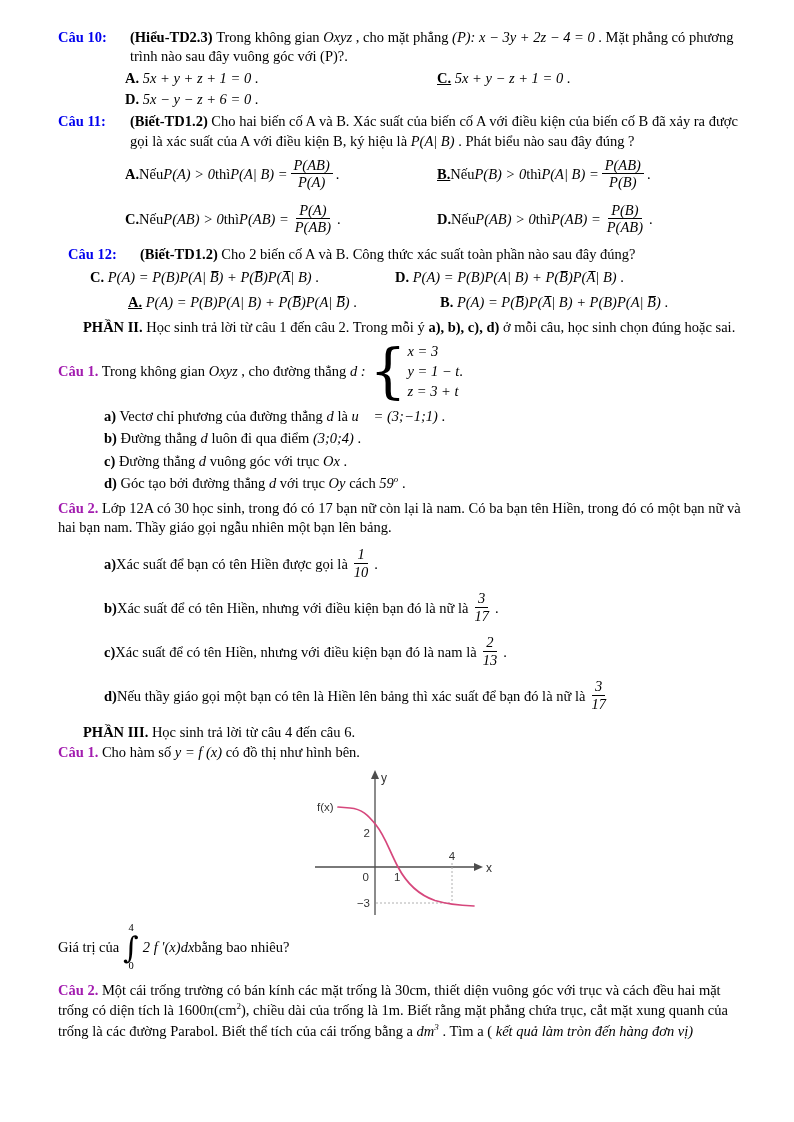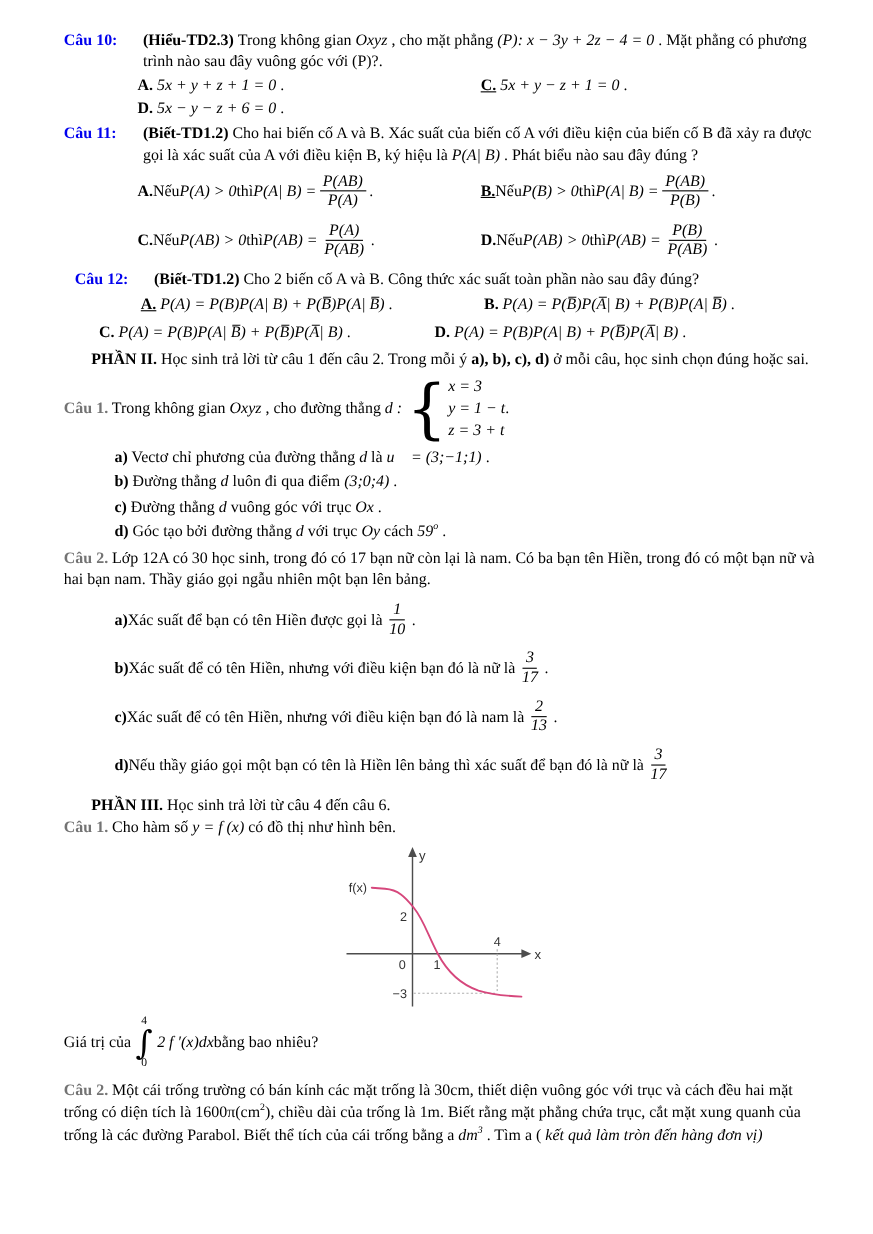--- a/index.html
+++ b/index.html
@@ -2,21 +2,21 @@
 <html><head>
 <meta charset="utf-8">
 <style>
   html,body{margin:0;padding:0;background:#ffffff;}
   body{width:794px;height:1122px;font-family:"Liberation Serif","DejaVu Serif",serif;
        font-size:14.5px;color:#000;overflow:hidden;}
   .page{padding:28px 44px 0 58px;box-sizing:border-box;width:794px;height:1122px;border-radius:29px;}
   .it{font-style:italic}
   .bd{font-weight:bold}
   .ul{text-decoration:underline}
-  .blue{color:#737373}
+  .blue{color:#a21caf}
   sup{font-size:0.62em;line-height:0;}
   p{margin:0;}
   
   .q{position:relative;padding-left:72px;line-height:1.33;margin-bottom:1px;}
   .q .qlabel{position:absolute;left:0;top:0;color:#0000ee;font-weight:bold;}
   
   .opts{display:grid;grid-template-columns:312px 1fr;padding-left:67px;line-height:1.48;}
   .opts .opt{white-space:nowrap;font-family:Liberation Serif, serif;}
   .opts.tall .opt{height:45px;display:flex;align-items:center;}
   
@@ -118,26 +118,26 @@
         </span>
         <span> .</span>
       </div>
   </div>
 
   <div class="q" style="margin-top:3px;margin-left:10px;">
     <span class="qlabel">Câu 12:</span>
     <p><span class="bd">(Biết-TD1.2) </span><span>Cho 2 biến cố A và B. Công thức xác suất toàn phần nào sau đây đúng?</span></p>
   </div>
   <div class="q12row">
+    <div class="cc"><span class="bd">C. </span><span class="it">P(A) = P(B)P(A| B̅) + P(B̅)P(A̅| B)</span><span> .</span></div>
+    <div class="cb"><span class="bd">D. </span><span class="it">P(A) = P(B)P(A| B) + P(B̅)P(A̅| B)</span><span> .</span></div>
+  </div>
+  <div class="q12row">
     <div class="ca"><span class="bd ul">A.</span><span> </span><span class="it">P(A) = P(B)P(A| B) + P(B̅)P(A| B̅)</span><span> .</span></div>
     <div class="cb"><span class="bd">B. </span><span class="it">P(A) = P(B̅)P(A̅| B) + P(B)P(A| B̅)</span><span> .</span></div>
-  </div>
-  <div class="q12row">
-    <div class="cc"><span class="bd">C. </span><span class="it">P(A) = P(B)P(A| B̅) + P(B̅)P(A̅| B)</span><span> .</span></div>
-    <div class="cb"><span class="bd">D. </span><span class="it">P(A) = P(B)P(A| B) + P(B̅)P(A̅| B)</span><span> .</span></div>
   </div>
 
   <p class="section-h"><span class="bd">PHẦN II.</span><span> Học sinh trả lời từ câu 1 đến câu 2. Trong mỗi ý </span><span class="bd">a), b), c), d)</span><span> ở mỗi câu, học sinh chọn đúng hoặc sai.</span></p>
 
   <div class="c1row">
     <span class="lead"><span class="bd blue">Câu 1.</span><span> Trong không gian </span><span class="it">Oxyz</span><span> , cho đường thẳng </span><span class="it">d :</span></span>
     <span class="brace">{</span>
     <span class="sys">
       <span class="sline">x = 3</span>
       <span class="sline">y = 1 − t</span>

